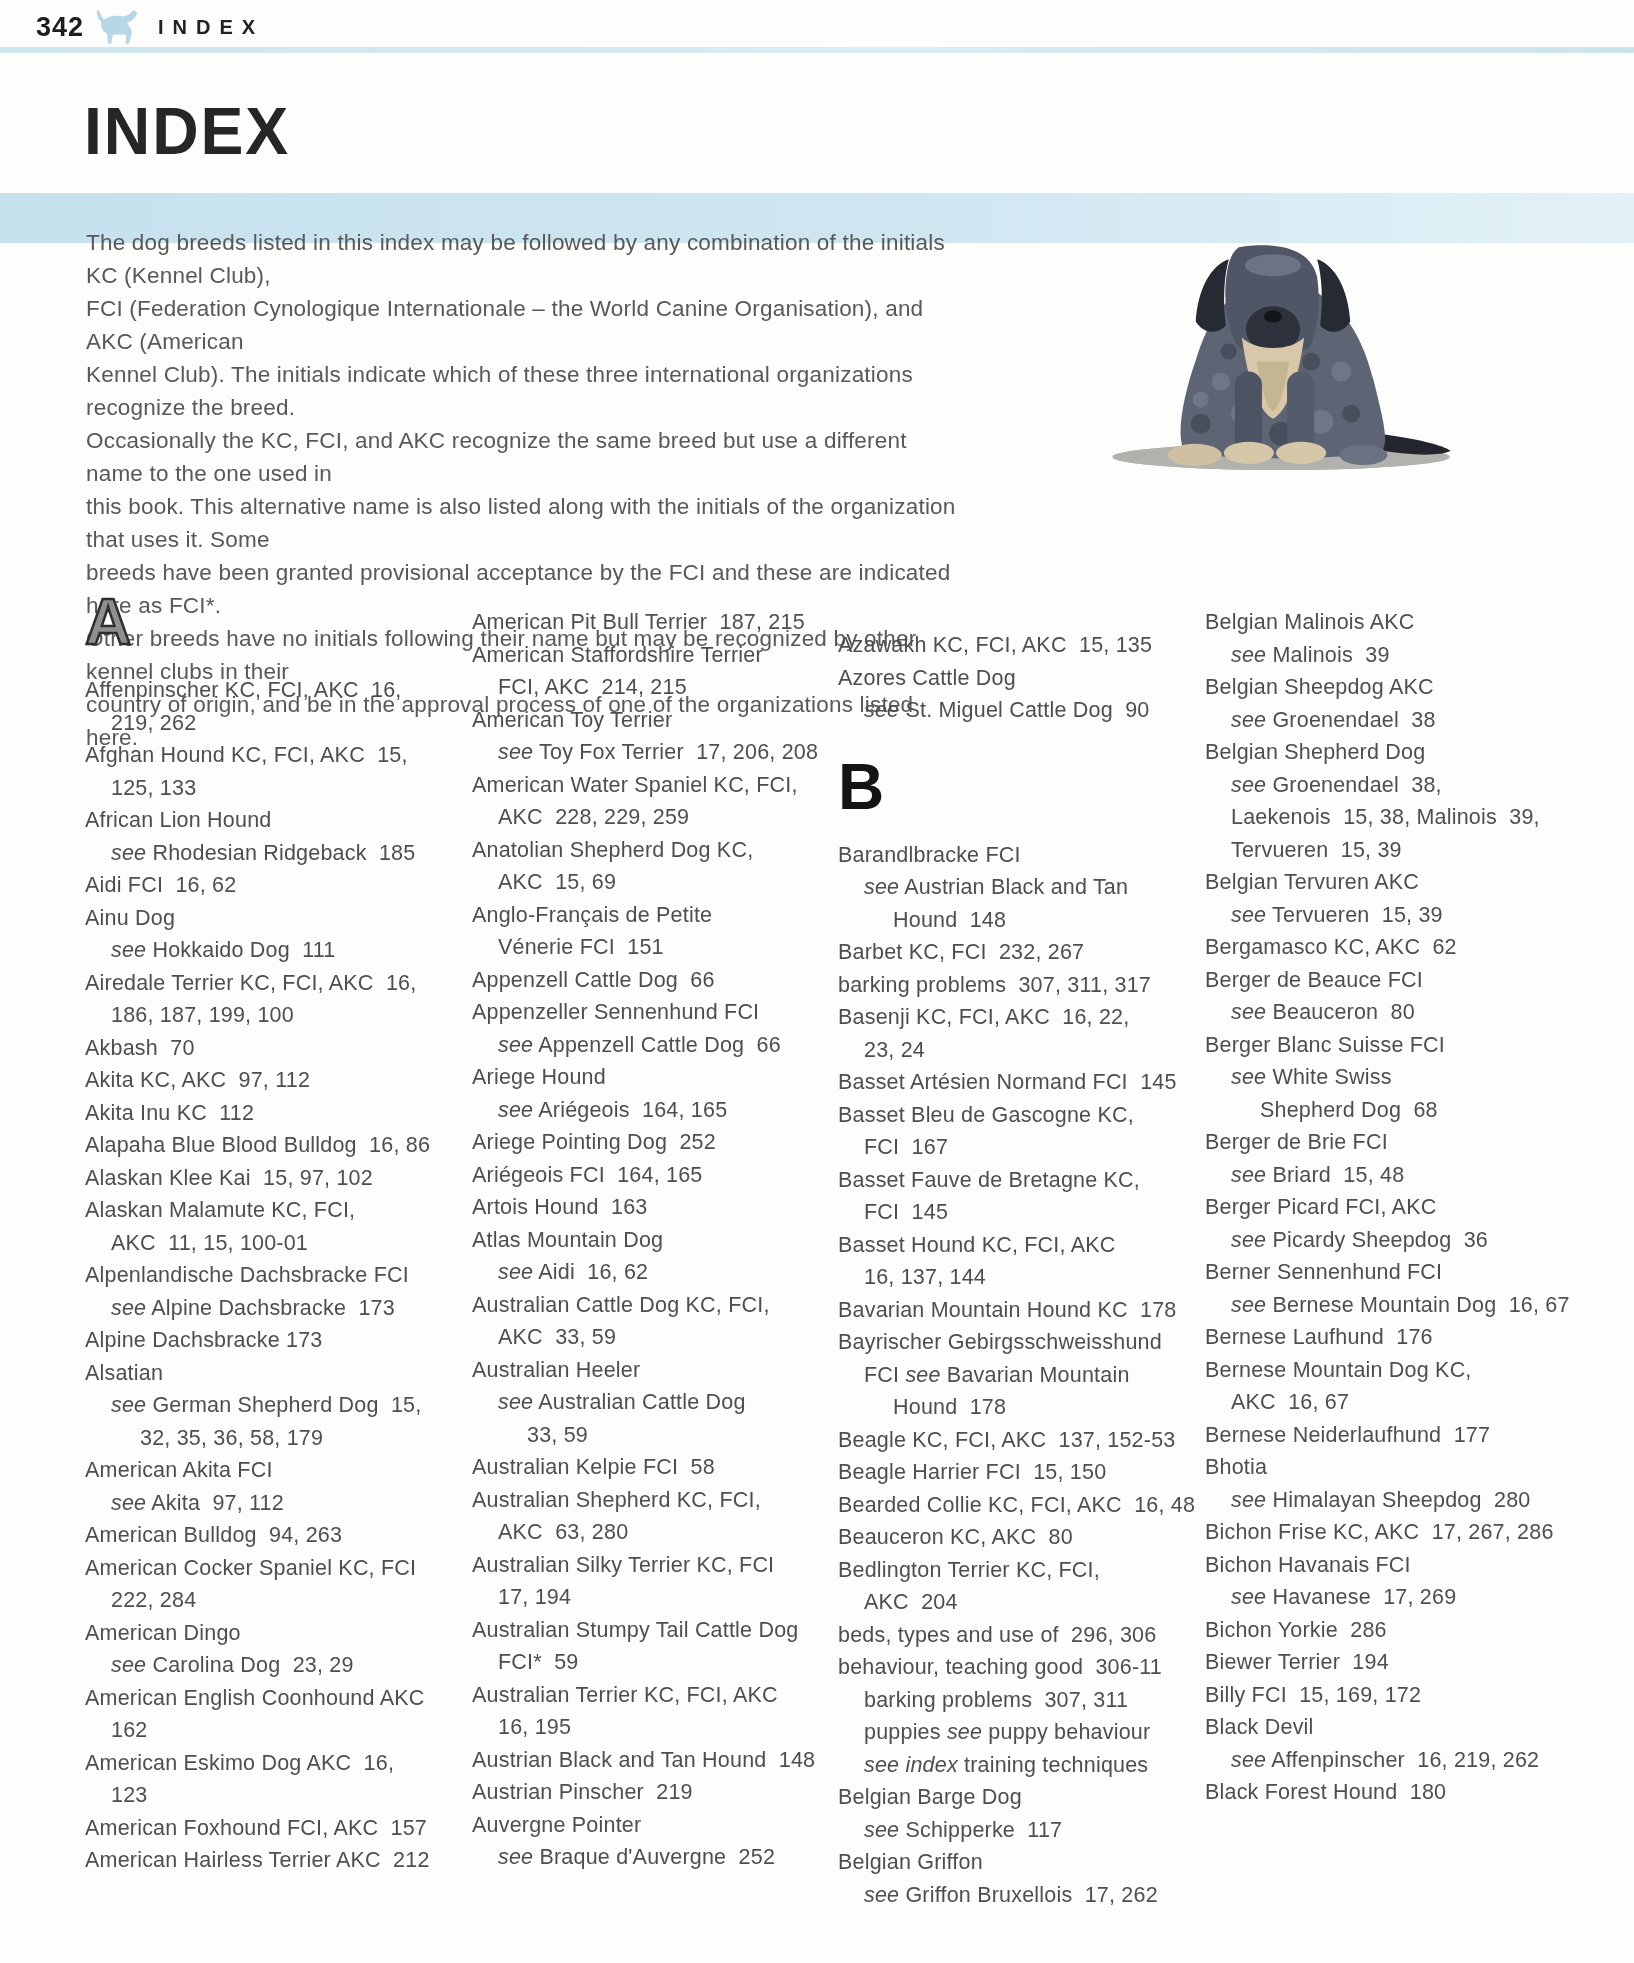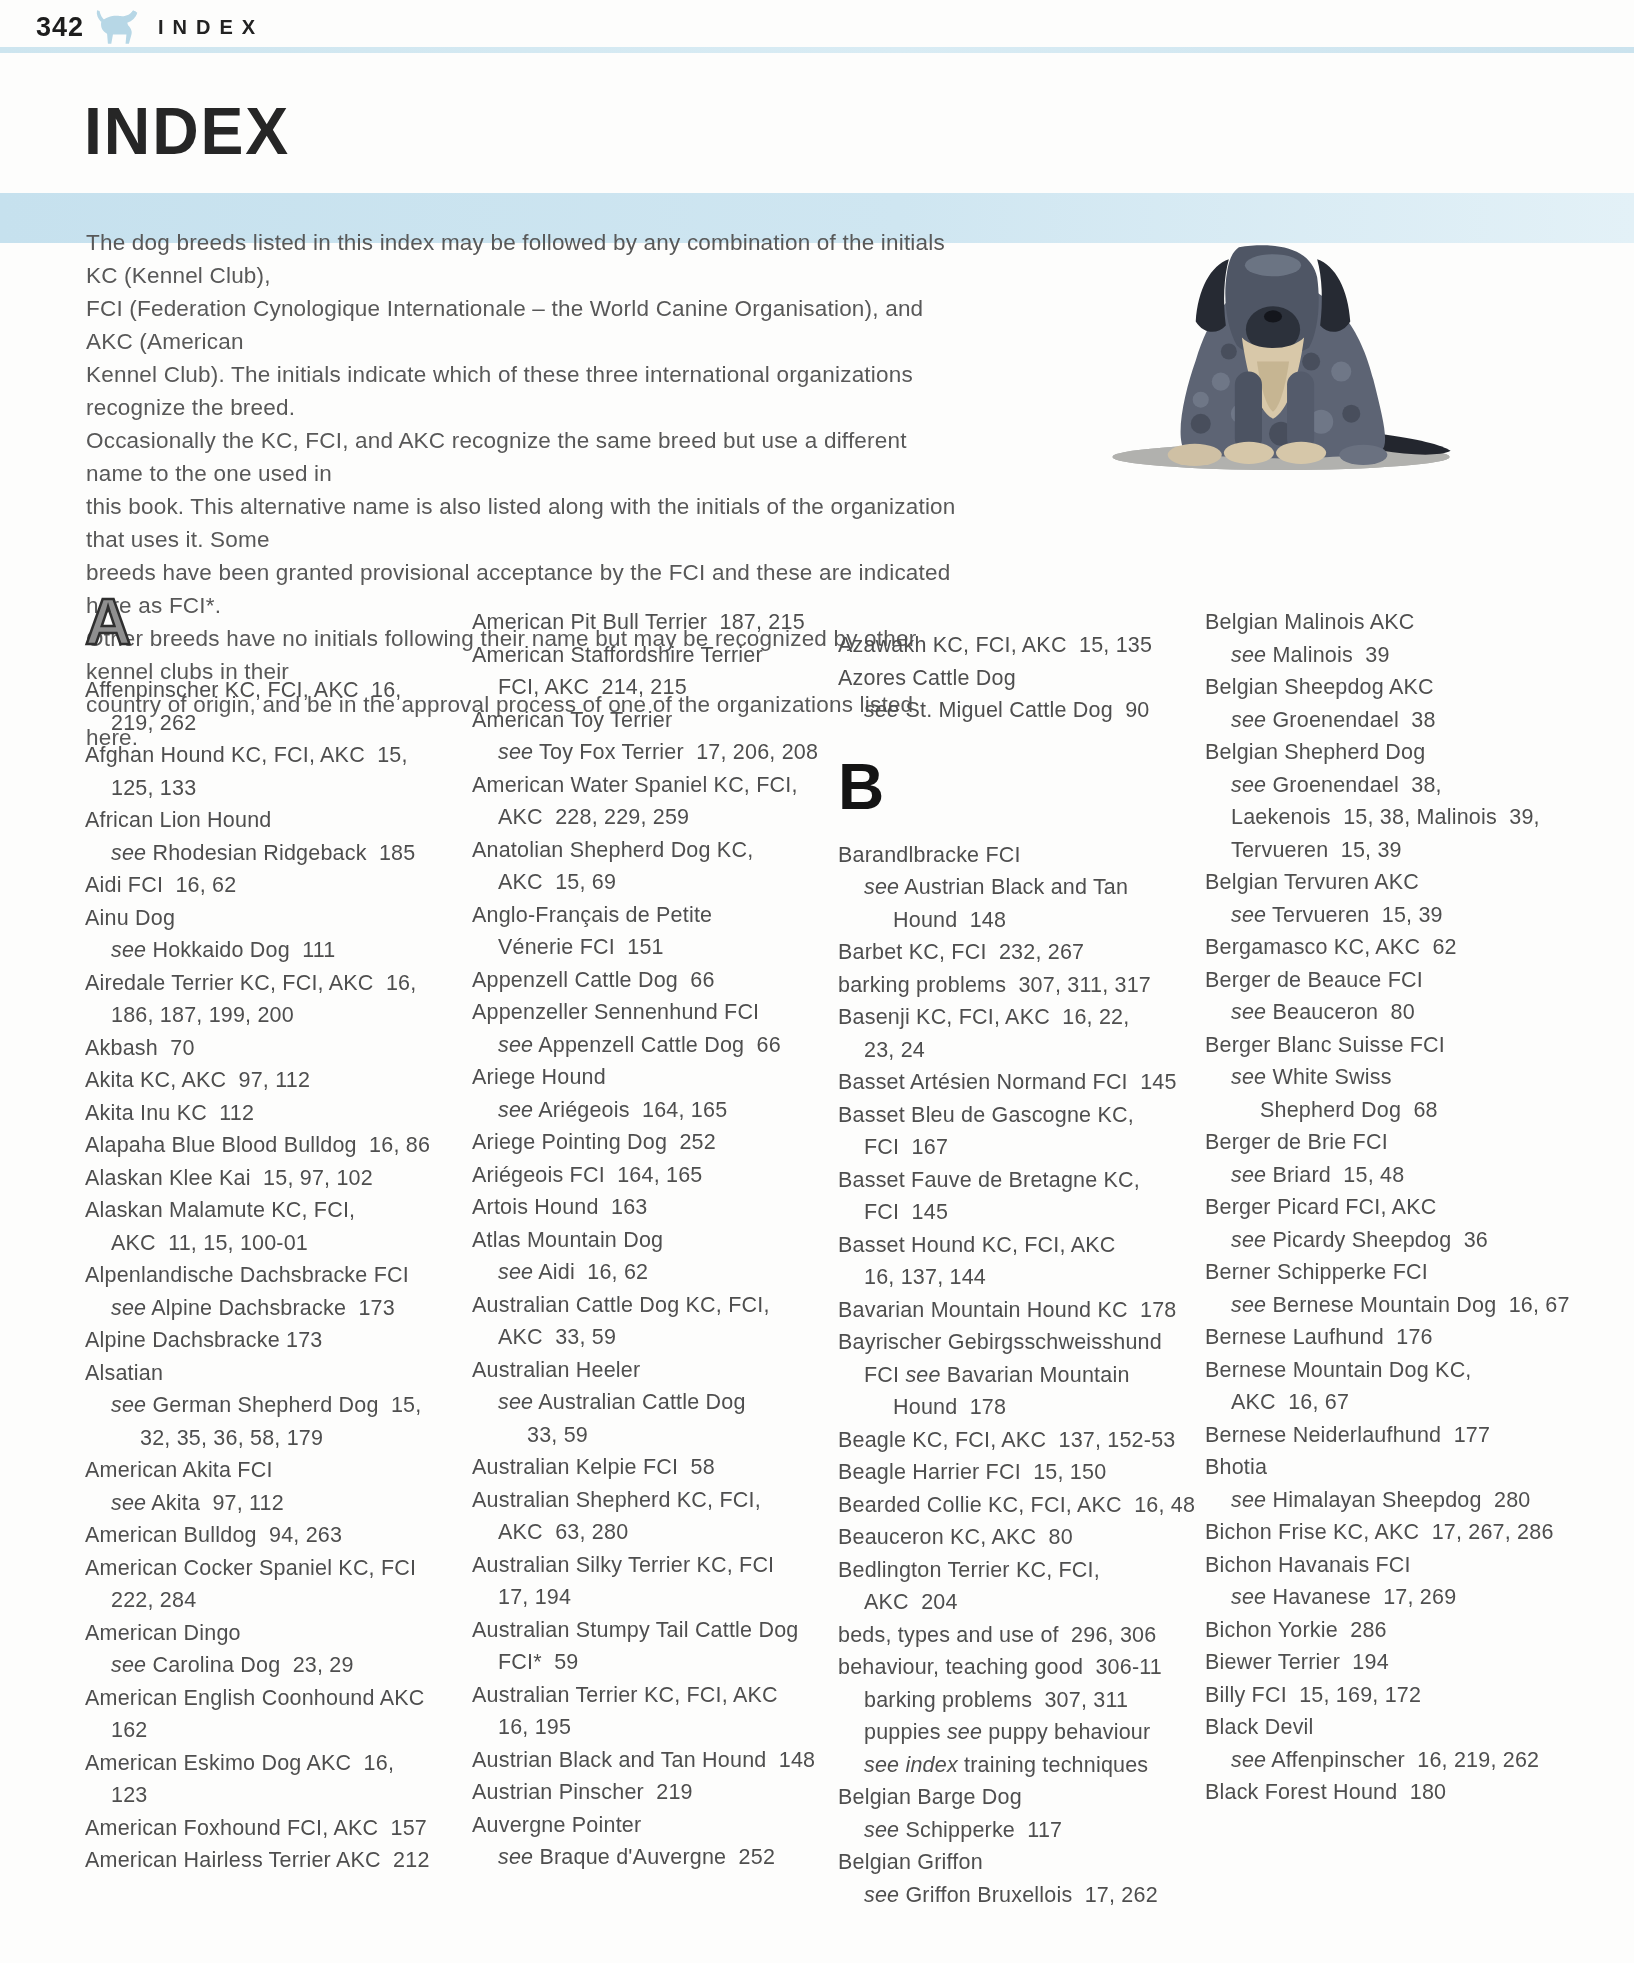--- a/index.html
+++ b/index.html
@@ -124,21 +124,21 @@
     </div>
     <div class="entry">
       <div class="line ind0">Aidi FCI&nbsp; 16, 62</div>
     </div>
     <div class="entry">
       <div class="line ind0">Ainu Dog</div>
       <div class="line ind1"><i>see</i> Hokkaido Dog&nbsp; 111</div>
     </div>
     <div class="entry">
       <div class="line ind0">Airedale Terrier KC, FCI, AKC&nbsp; 16,</div>
-      <div class="line ind1">186, 187, 199, 200</div>
+      <div class="line ind1">186, 187, 199, 100</div>
     </div>
     <div class="entry">
       <div class="line ind0">Akbash&nbsp; 70</div>
     </div>
     <div class="entry">
       <div class="line ind0">Akita KC, AKC&nbsp; 97, 112</div>
     </div>
     <div class="entry">
       <div class="line ind0">Akita Inu KC&nbsp; 112</div>
     </div>
@@ -395,21 +395,21 @@
     </div>
     <div class="entry">
       <div class="line ind0">Berger de Brie FCI</div>
       <div class="line ind1"><i>see</i> Briard&nbsp; 15, 48</div>
     </div>
     <div class="entry">
       <div class="line ind0">Berger Picard FCI, AKC</div>
       <div class="line ind1"><i>see</i> Picardy Sheepdog&nbsp; 36</div>
     </div>
     <div class="entry">
-      <div class="line ind0">Berner Schipperke FCI</div>
+      <div class="line ind0">Berner Sennenhund FCI</div>
       <div class="line ind1"><i>see</i> Bernese Mountain Dog&nbsp; 16, 67</div>
     </div>
     <div class="entry">
       <div class="line ind0">Bernese Laufhund&nbsp; 176</div>
     </div>
     <div class="entry">
       <div class="line ind0">Bernese Mountain Dog KC,</div>
       <div class="line ind1">AKC&nbsp; 16, 67</div>
     </div>
     <div class="entry">

